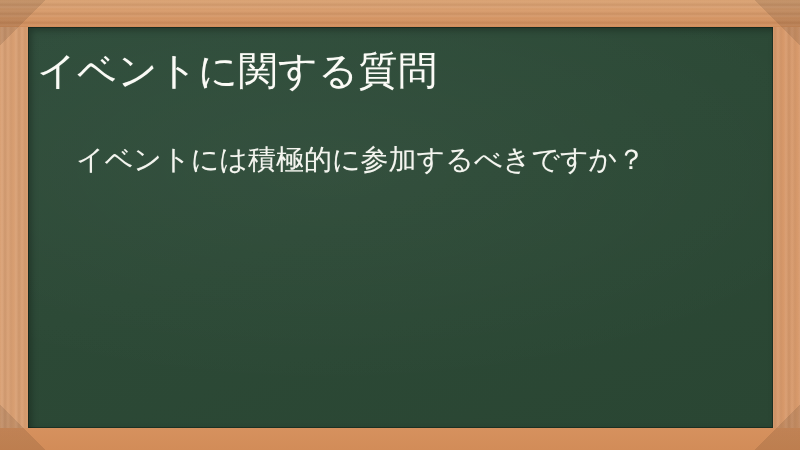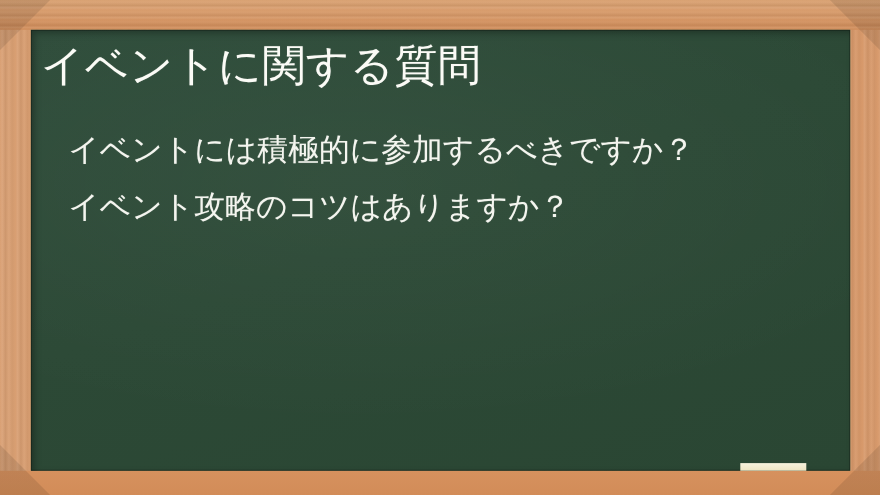--- a/index.html
+++ b/index.html
@@ -82,21 +82,21 @@
       radial-gradient(ellipse 120% 90% at 40% 35%, rgba(255,255,255,0.035) 0%, rgba(255,255,255,0) 62%),
       linear-gradient(160deg, #2f4d3b 0%, #2c4936 45%, #2a4633 100%);
     box-shadow:
       inset 0 0 0 1px rgba(0,0,0,0.28),
       inset 3px 3px 7px rgba(0,0,0,0.30);
     overflow: hidden;
   }
 
   .chalk-content {
     position: absolute;
-    left: 0; top: 4px;
+    left: 0; top: 14px;
     width: 100%; height: 100%;
   }
 
   
   .board-title {
     position: absolute;
     left: 9px;
     top: 4px;
     font-size: 39px;
     line-height: 52px;
@@ -104,21 +104,21 @@
     letter-spacing: 0.4px;
     white-space: nowrap;
     text-shadow: 0 0 1px rgba(255,255,255,0.35);
   }
 
   
   .question-list {
     position: absolute;
     left: 32px;
     top: 77px;
-    margin: 2px;
+    margin: 16px;
     padding: 0;
     list-style: none;
   }
   .question-item {
     font-size: 28px;
     line-height: 52px;
     color: #f4f5ef;
     white-space: nowrap;
     text-shadow: 0 0 1px rgba(255,255,255,0.28);
   }
@@ -147,21 +147,20 @@
   <div class="miter bl"></div>
   <div class="miter br"></div>
 
   <div class="chalkboard">
     <div class="chalk-content">
 
       <div class="board-title">イベントに関する質問</div>
 
       <ul class="question-list">
         <li class="question-item">イベントには積極的に参加するべきですか？</li>
-        <li class="question-item">イベント攻略のコツはありますか？</li>
       </ul>
 
       <div class="chalk-stick"></div>
 
     </div>
   </div>
 
 </div>
 
 </body></html>

